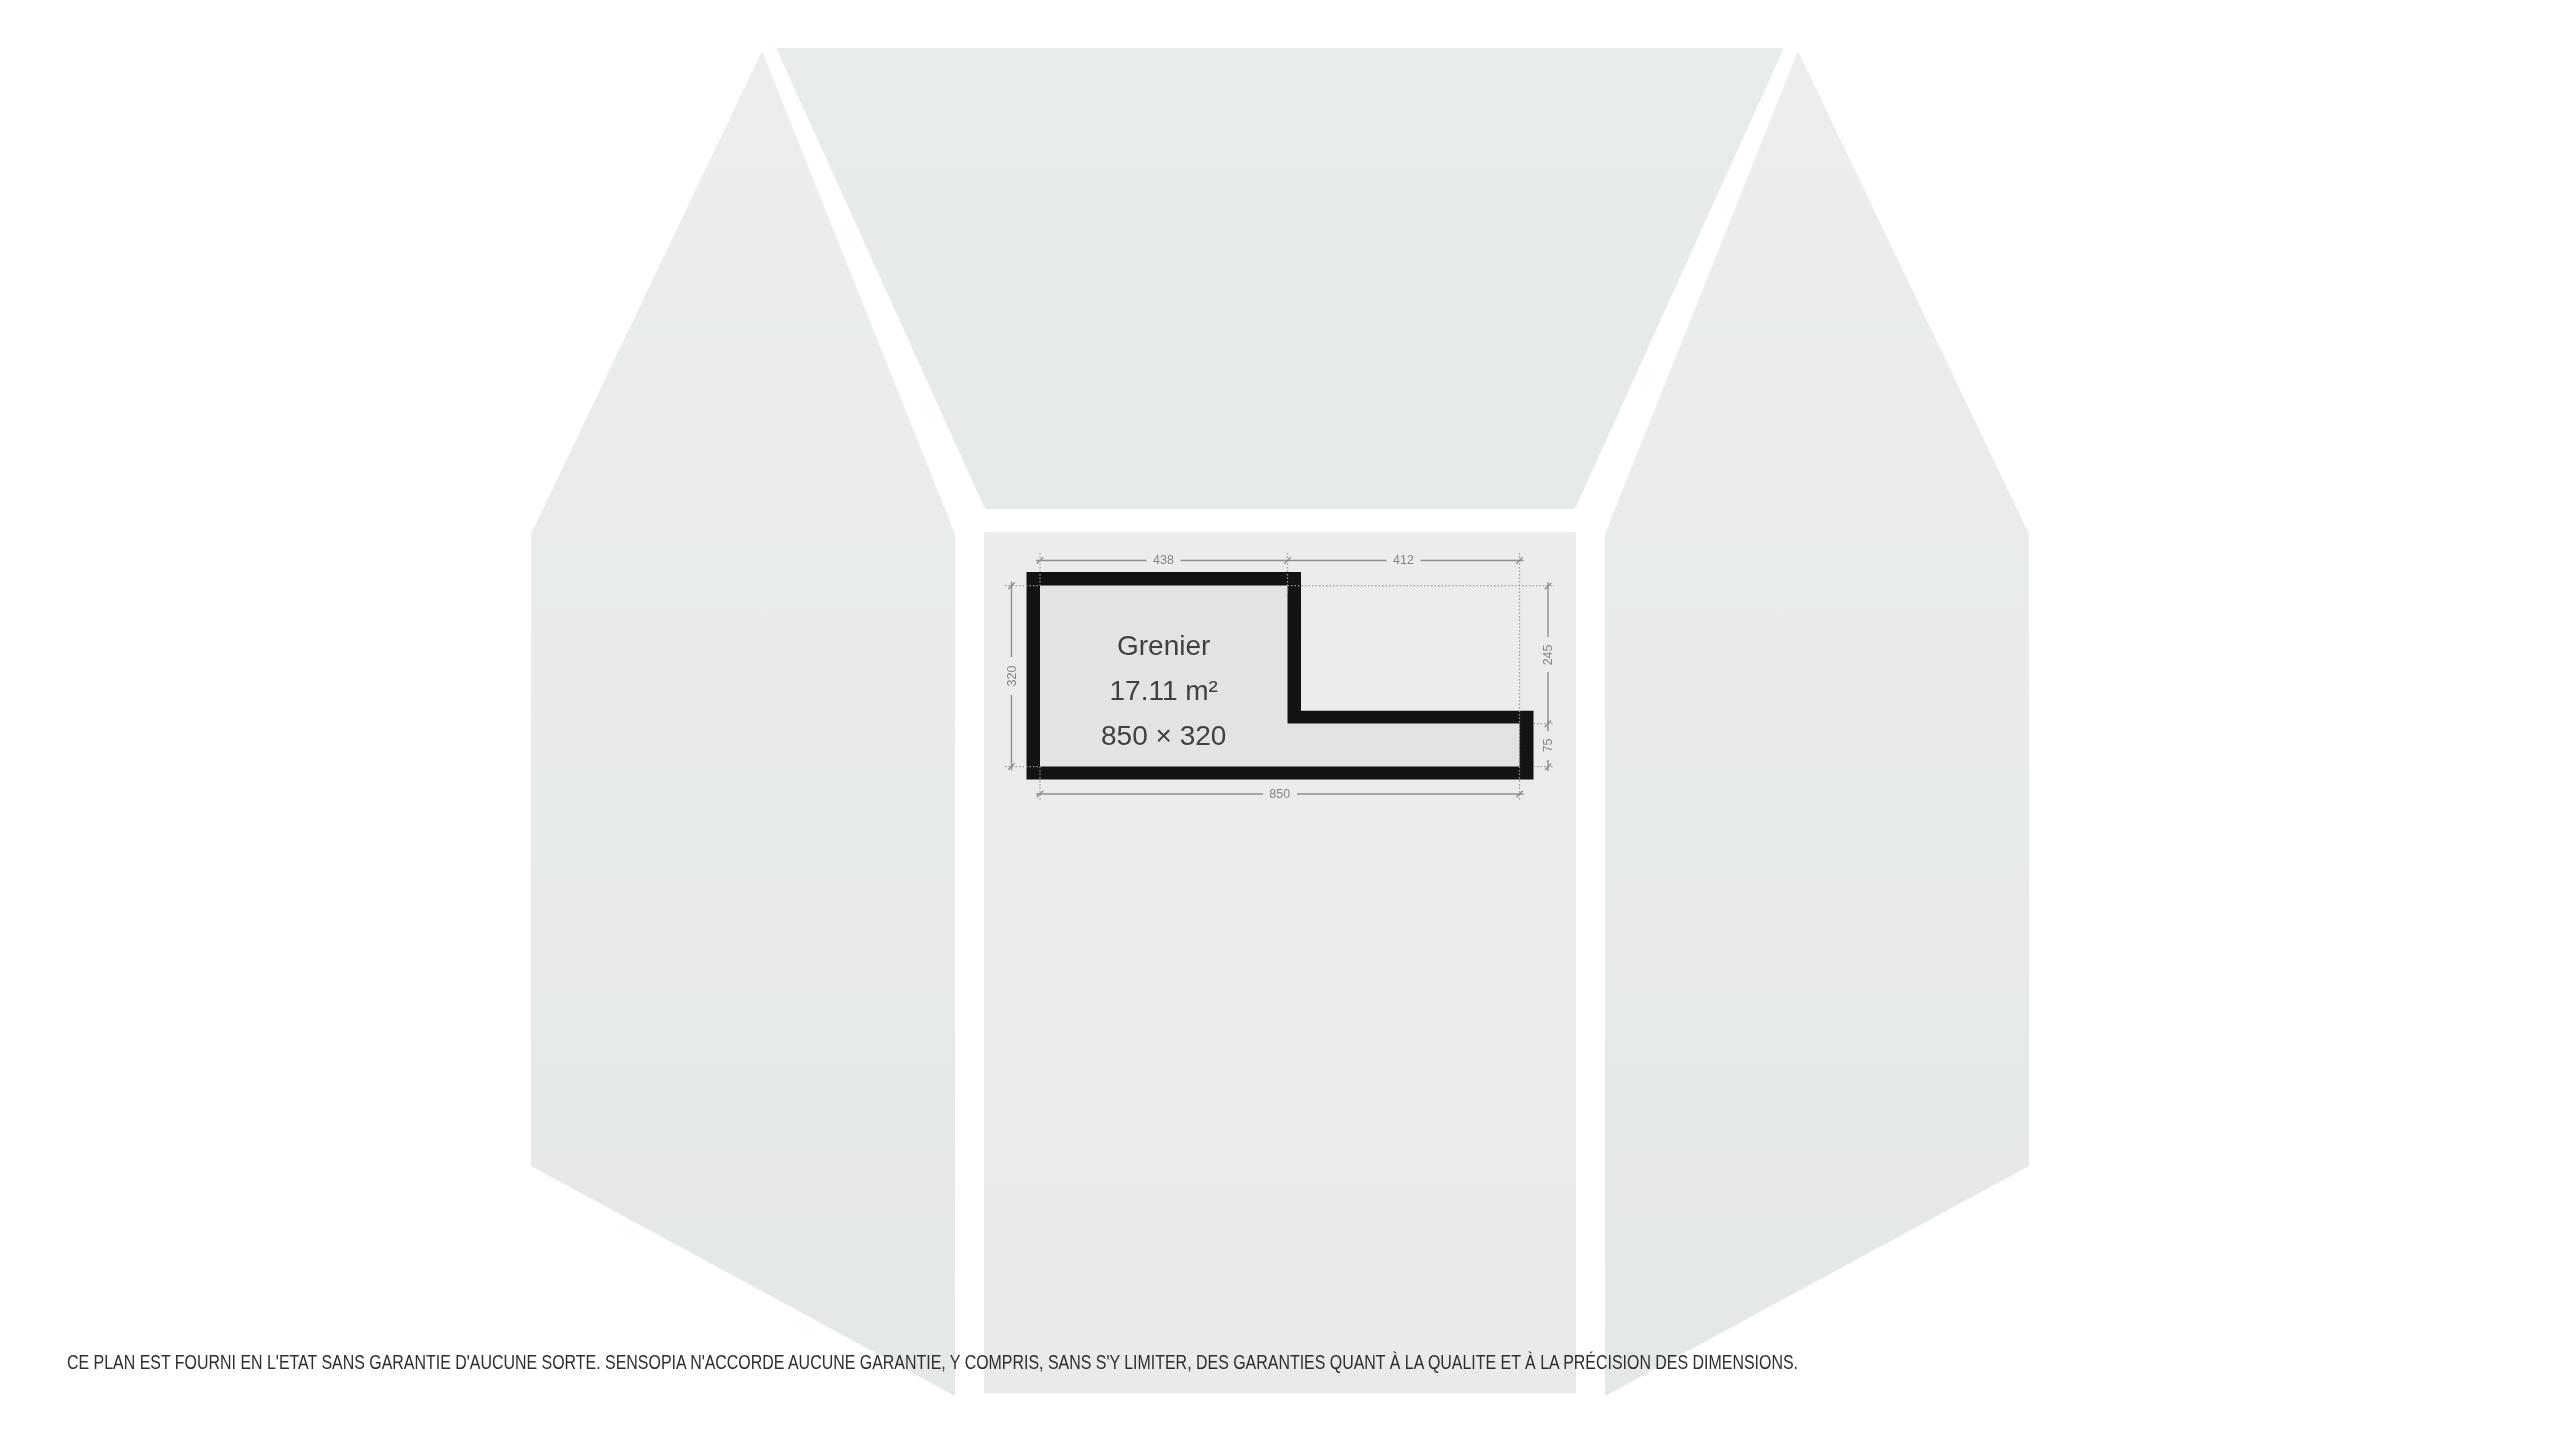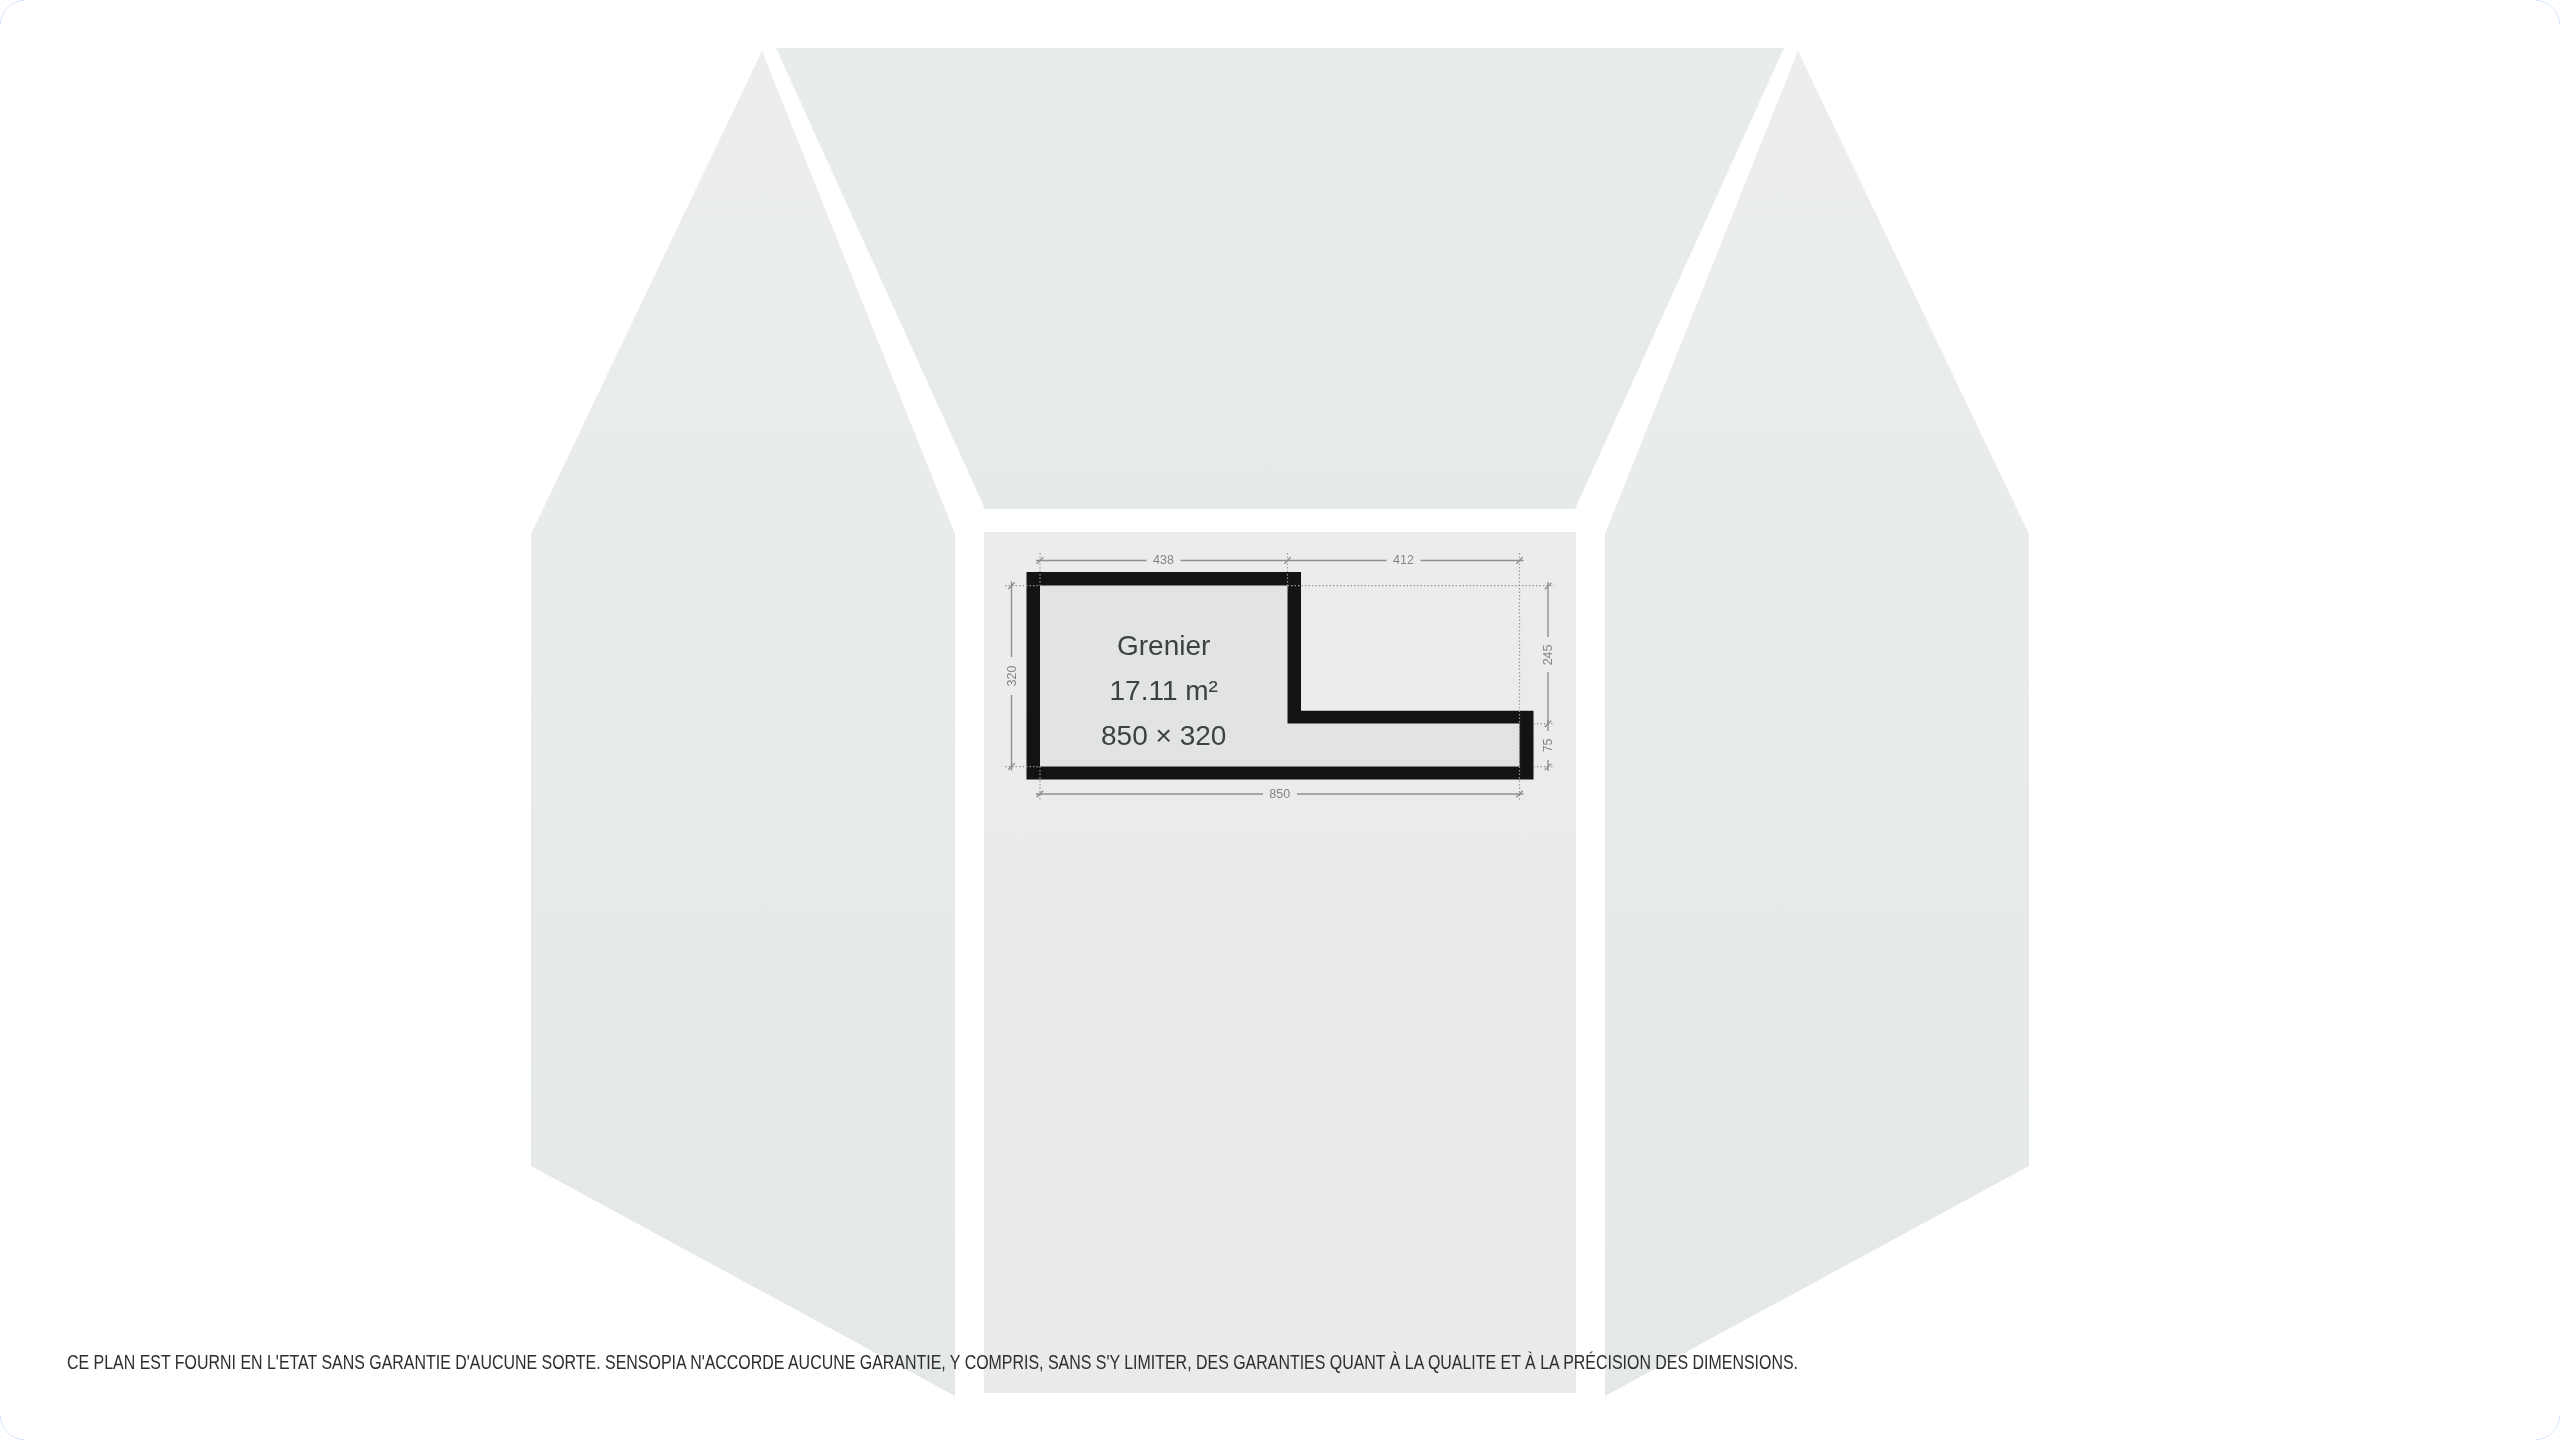--- a/index.html
+++ b/index.html
@@ -1,17 +1,17 @@
 <!DOCTYPE html>
 <html><head>
 <meta charset="utf-8">
 <style>
   html,body{margin:0;padding:0;background:#ffffff;}
   #stage{position:relative;width:2560px;height:1440px;background:#3b82f6;overflow:hidden;
-         font-family:"Liberation Sans", sans-serif;border-radius:26px;}
+         font-family:"Liberation Sans", sans-serif;}
   svg{position:absolute;left:0;top:0;}
 </style>
 </head>
 <body>
 <div id="stage">
 <svg width="2560" height="1440" viewBox="0 0 2560 1440">
   <defs>
     <linearGradient id="gpent" x1="0" y1="0" x2="0" y2="1">
       <stop offset="0" stop-color="#ebeeeb"></stop>
       <stop offset="1" stop-color="#e5e9e6"></stop>

